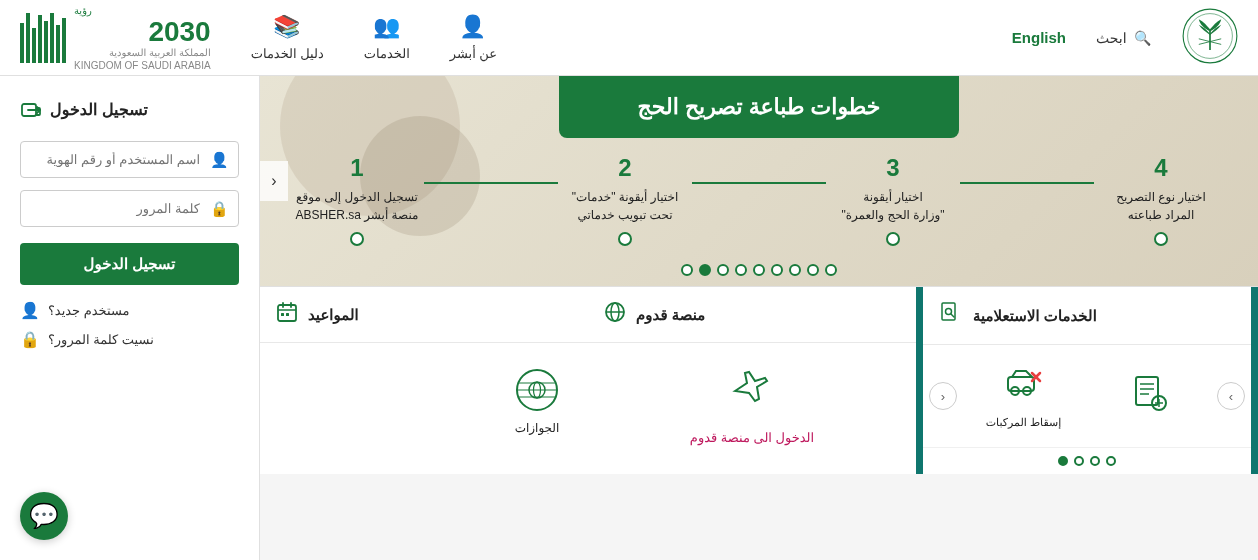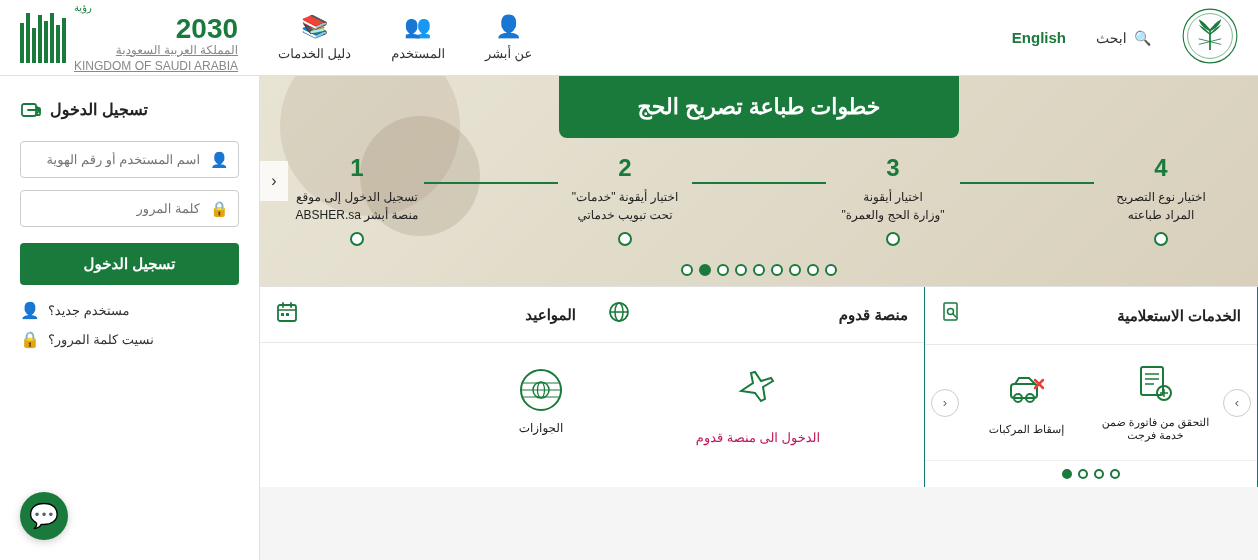--- a/index.html
+++ b/index.html
@@ -242,32 +242,32 @@
 
     
     .cards-section {
       flex: 1;
       display: flex;
       gap: 0;
       border-top: 1px solid #e0e0e0;
     }
     .card-panel {
       flex: 1;
-      border-right: 1px solid #0f766e;
+      border-right: 7px solid #0f766e;
       overflow: hidden;
     }
     .card-panel:last-child {
       border-right: none;
     }
     .card-panel-header {
       background: #fff;
       padding: 14px 16px;
       display: flex;
       align-items: center;
-      justify-content: space-between;
+      justify-content: flex-end;
       gap: 10px;
       border-bottom: 1px solid #e8e8e8;
       font-size: 15px;
       font-weight: bold;
       color: #222;
     }
     .card-panel-icon {
       color: #1a7a3c;
       font-size: 20px;
     }
@@ -487,34 +487,34 @@
   </div>
 
   <div class="header-left">
 
     <div class="header-nav-item">
       <span class="header-nav-icon">👤</span>
       <span>عن أبشر</span>
     </div>
     <div class="header-nav-item">
       <span class="header-nav-icon">👥</span>
-      <span>المستخدم</span>
+      <span>الخدمات</span>
     </div>
     <div class="header-nav-item">
       <span class="header-nav-icon">📚</span>
       <span>دليل الخدمات</span>
     </div>
 
     <div class="vision-block">
       <div class="vision-text-block">
         <div style="font-size:10px;color:#1a7a3c;text-align:left;">رؤية</div>
         <div class="vision-numbers">
           <span class="v-2030-num">2030</span>
         </div>
-        <div style="font-size:12px;color:#888;line-height:1.3;text-decoration:underline;">
+        <div style="font-size:10px;color:#888;line-height:1.3;">
           المملكة العربية السعودية<br>KINGDOM OF SAUDI ARABIA
         </div>
       </div>
 
       <div class="vision-bars">
         <div class="vbar" style="height:45px;"></div>
         <div class="vbar" style="height:38px;"></div>
         <div class="vbar" style="height:50px;"></div>
         <div class="vbar" style="height:42px;"></div>
         <div class="vbar" style="height:48px;"></div>
@@ -613,21 +613,20 @@
                 <svg width="40" height="40" viewBox="0 0 40 40" fill="none">
                   <rect x="5" y="4" width="22" height="28" rx="2" stroke="#1a7a3c" stroke-width="2"></rect>
                   <line x1="9" y1="11" x2="23" y2="11" stroke="#1a7a3c" stroke-width="1.5"></line>
                   <line x1="9" y1="16" x2="23" y2="16" stroke="#1a7a3c" stroke-width="1.5"></line>
                   <line x1="9" y1="21" x2="18" y2="21" stroke="#1a7a3c" stroke-width="1.5"></line>
                   <circle cx="28" cy="30" r="7" stroke="#1a7a3c" stroke-width="2"></circle>
                   <line x1="24" y1="30" x2="32" y2="30" stroke="#1a7a3c" stroke-width="1.5"></line>
                   <line x1="28" y1="26" x2="28" y2="34" stroke="#1a7a3c" stroke-width="1.5"></line>
                 </svg>
               </div>
-              <span>التحقق من فاتورة ضمن خدمة فرجت</span>
             </div>
 
             <div class="service-item">
               <div class="service-item-icon">
                 <svg width="40" height="40" viewBox="0 0 40 40" fill="none">
                   <rect x="4" y="14" width="26" height="14" rx="3" stroke="#1a7a3c" stroke-width="2"></rect>
                   <circle cx="11" cy="28" r="4" stroke="#1a7a3c" stroke-width="2"></circle>
                   <circle cx="23" cy="28" r="4" stroke="#1a7a3c" stroke-width="2"></circle>
                   <path d="M8 14 L12 8 H22 L28 14" stroke="#1a7a3c" stroke-width="2"></path>
                   <line x1="28" y1="10" x2="36" y2="18" stroke="#e84040" stroke-width="2.5" stroke-linecap="round"></line>

